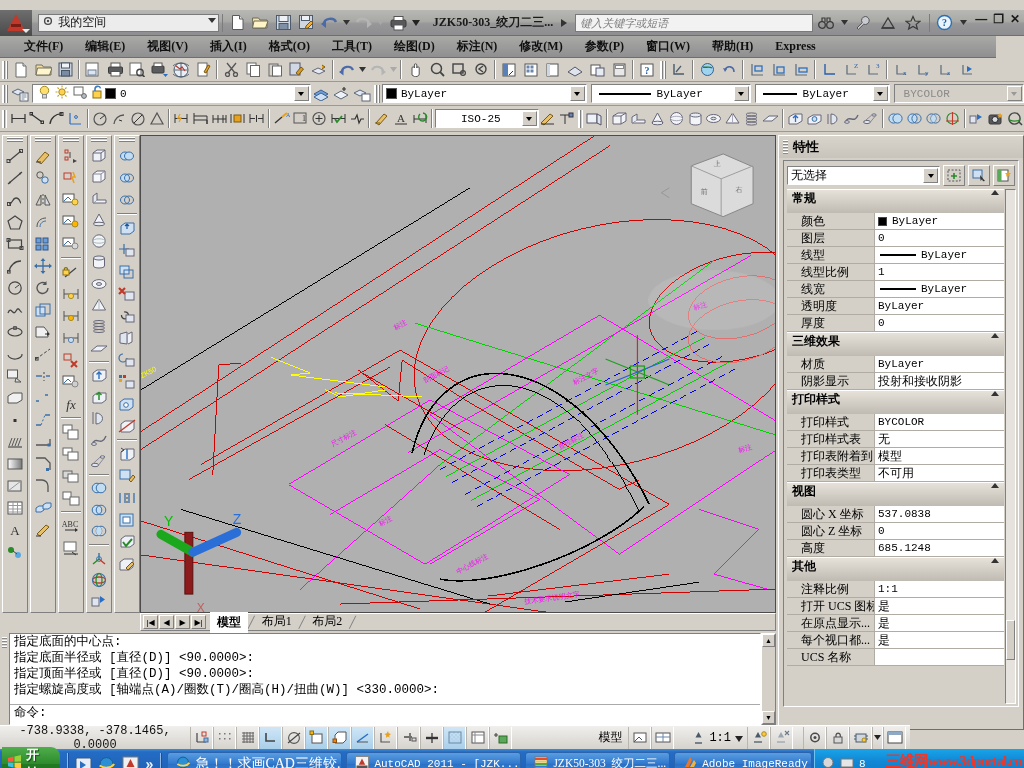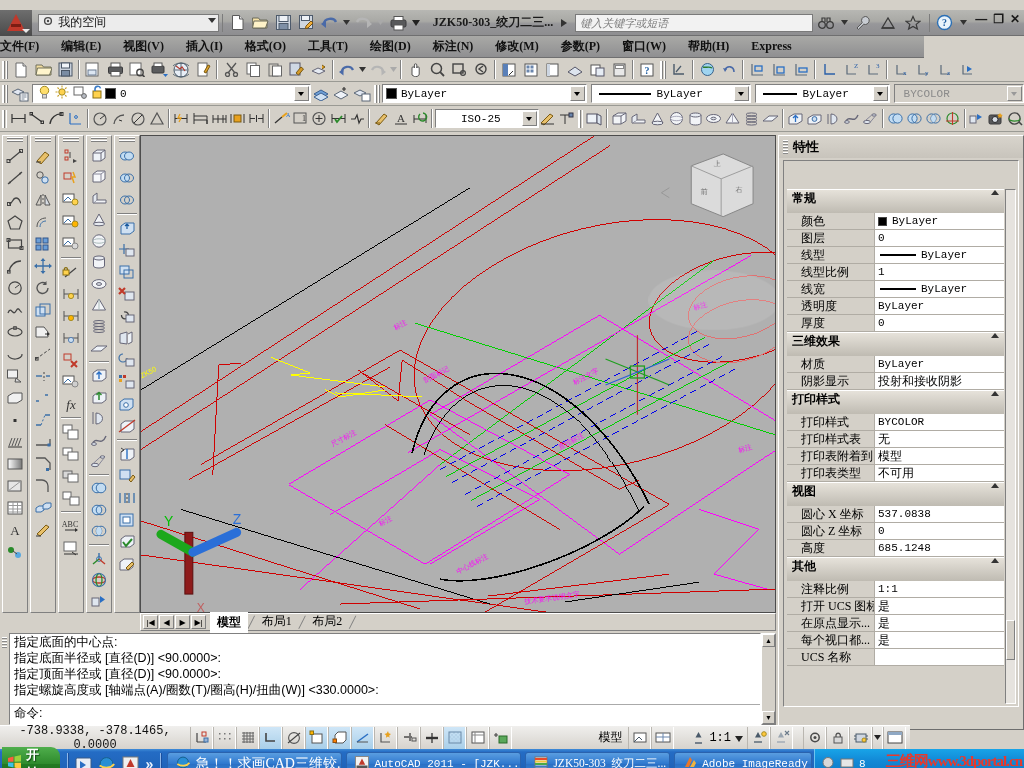--- a/index.html
+++ b/index.html
@@ -53,23 +53,23 @@
   #searchbox {
     margin-left:8px; width:250px;height:18px; background:#f2f2f2;border:1px solid #7a7a7a;
     font-style:italic; color:#7c7c7c; font-size:11px; padding:1px 4px; line-height:14px;
   }
   .tb-icon { width:22px;height:22px;display:flex;align-items:center;justify-content:center;margin:0 2px;}
   #wincontrols { position:absolute; right:4px; top:2px; display:flex; gap:6px; font-size:12px; color:#1a1a1a; font-weight:bold;}
   #wincontrols2 { position:absolute; right:4px; top:28px; display:flex; gap:6px; font-size:12px; color:#1a1a1a; font-weight:bold;}
 
   
   #menubar {
-    position:absolute; left:0; top:26px; width:924px; height:22px;
+    position:absolute; left:0; top:26px; width:996px; height:22px;
     background: linear-gradient(to bottom,#a9a9a6,#8f8f91);
-    display:flex; align-items:center; 
+    display:flex; align-items:center; padding-left:24px;
     border-bottom:1px solid #6f6f70;
   }
   .menuitem { font-size:12px; color:#101010; margin-right:22px; white-space:nowrap;
     font-family:"Liberation Serif", serif; font-weight:bold; }
   .menuitem.express { font-family:"Liberation Serif", serif; }
 
   
   .toolrow {
     position:absolute; left:0; width:1024px; background:#d4d0c8;
     border-bottom:1px solid #9a9a94; display:flex; align-items:center;
@@ -183,21 +183,21 @@
     position:absolute; left:0; top:623px; width:776px; height:92px;
     background:#d4d0c8; display:flex;
   }
   #cmdgrip { width:9px; padding-top:4px; display:flex; justify-content:center;}
   #cmdgrip .g { width:5px;height:12px;
     background:repeating-linear-gradient(to bottom,#fff 0 1px,#8a8a8a 1px 2px,transparent 2px 3px);}
   #cmdhist {
     flex:1; margin-right:0; background:#fff; border:1px solid; border-color:#808080 #fff #fff #808080;
     position:relative; overflow:hidden;
   }
-  .cmdline { font-family:Liberation Sans, sans-serif; font-size:12.5px; color:#000;
+  .cmdline { font-family:Liberation Mono, monospace; font-size:12.5px; color:#000;
     padding-left:4px; line-height:16px; white-space:nowrap; }
   #cmdinput { position:absolute; left:0; right:0; bottom:0; height:20px; border-top:1px solid #aaa;
      background:#fff; }
   #cmdscroll { width:15px; background:#d4d0c8; border:1px solid; border-color:#fff #808080 #808080 #fff;
      display:flex; flex-direction:column; justify-content:space-between; align-items:center;}
   .sbtn { width:13px;height:13px;border:1px solid;border-color:#fff #808080 #808080 #fff;
      display:flex;align-items:center;justify-content:center;background:#d4d0c8;font-size:7px;}
 
   
   #statusbar {
@@ -1810,20 +1810,47 @@
     <span class="tabslash">╱</span>
   </div>
 
   <div id="props">
     <div id="propshead">
       <span class="hgrip"></span>
       <span class="ttl">特性</span>
     </div>
     <div id="propbody">
 
+      <div id="selrow">
+        <div id="selcombo">
+          <span>无选择</span>
+          <span class="arrow">
+              <i></i>
+            </span>
+        </div>
+        <div class="pbtn">
+          <svg width="15" height="14">
+              <rect x="1" y="1" width="12" height="11" fill="none" stroke="#555" stroke-dasharray="2 1.6"></rect>
+              <path d="M7 4v6M4 7h6" stroke="#2a8a2a" stroke-width="1.6"></path>
+            </svg>
+        </div>
+        <div class="pbtn">
+          <svg width="15" height="14">
+              <rect x="1" y="1" width="9" height="8" fill="#cfe0f2" stroke="#3a6fa8"></rect>
+              <path d="M8 6l5 6-2 .3-1-2-1.4 1.6z" fill="#333"></path>
+            </svg>
+        </div>
+        <div class="pbtn">
+          <svg width="15" height="14">
+              <rect x="1" y="1" width="10" height="11" fill="#fff" stroke="#555"></rect>
+              <rect x="1" y="1" width="3.5" height="11" fill="#5aa85a"></rect>
+              <path d="M11 2l1 2 2 .3-1.5 1.4.4 2L11 6.6 9.1 7.7l.4-2L8 4.3l2-.3z" fill="#e8a11e"></path>
+            </svg>
+        </div>
+      </div>
 
       <div class="pscroll">
 
         <div class="pcat">
           <span>常规</span>
           <i class="chev"></i>
         </div>
         <div class="prow">
           <div class="pname">颜色</div>
           <div class="pval">

